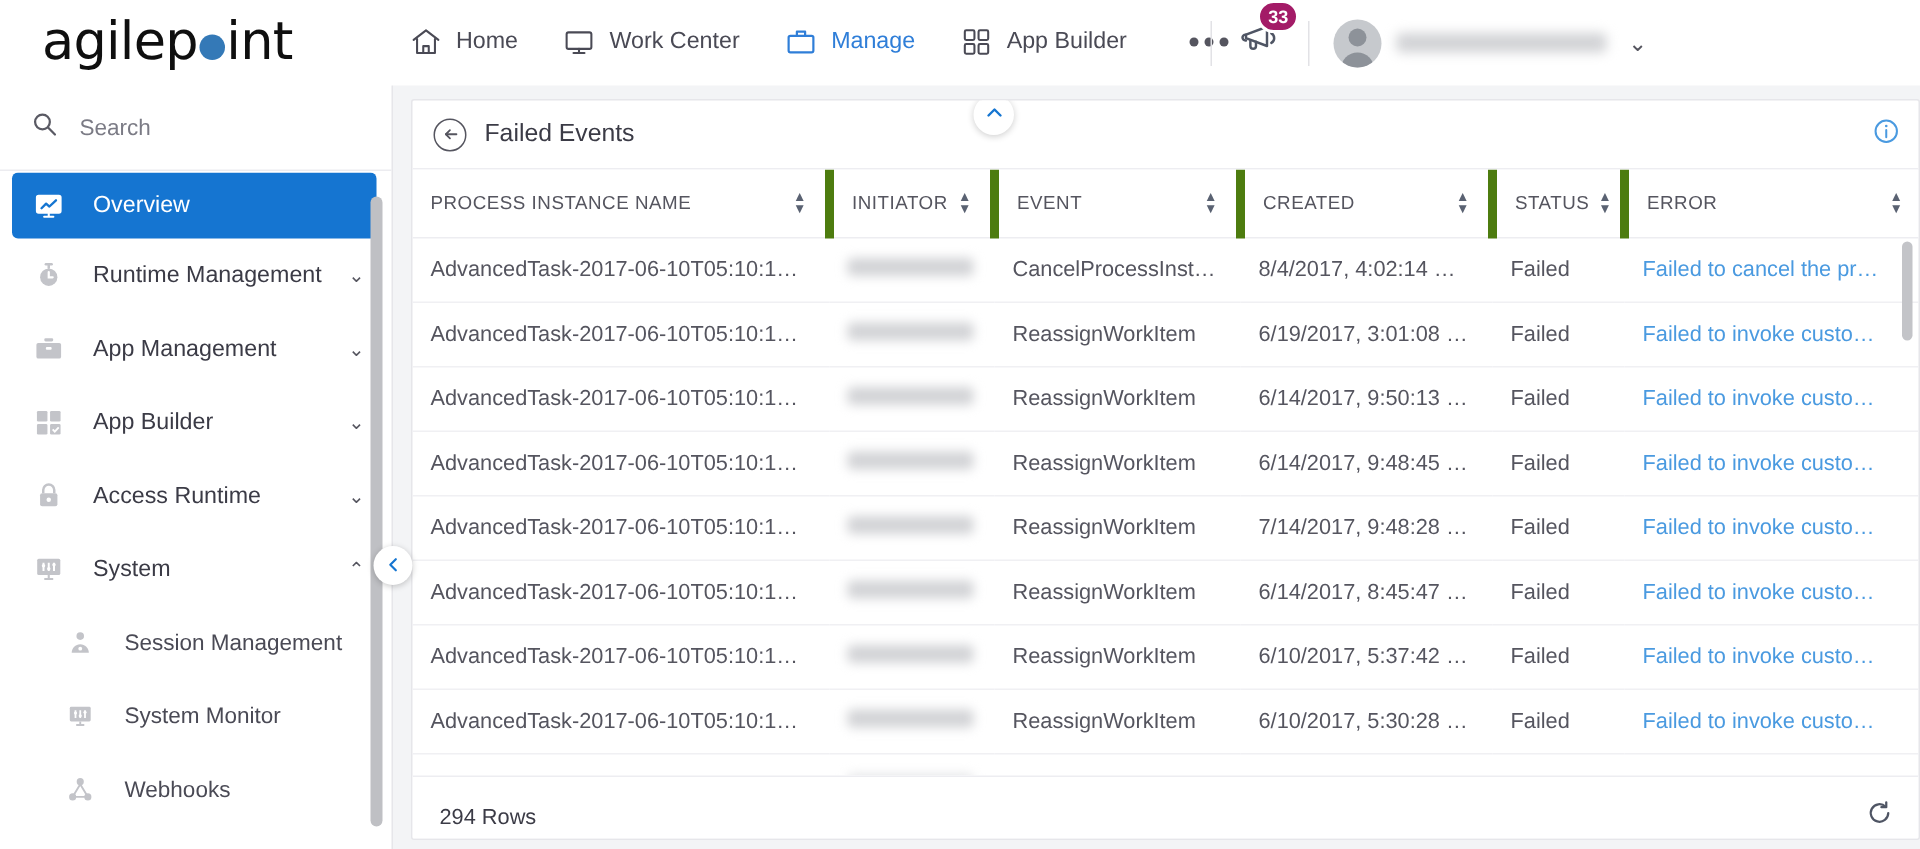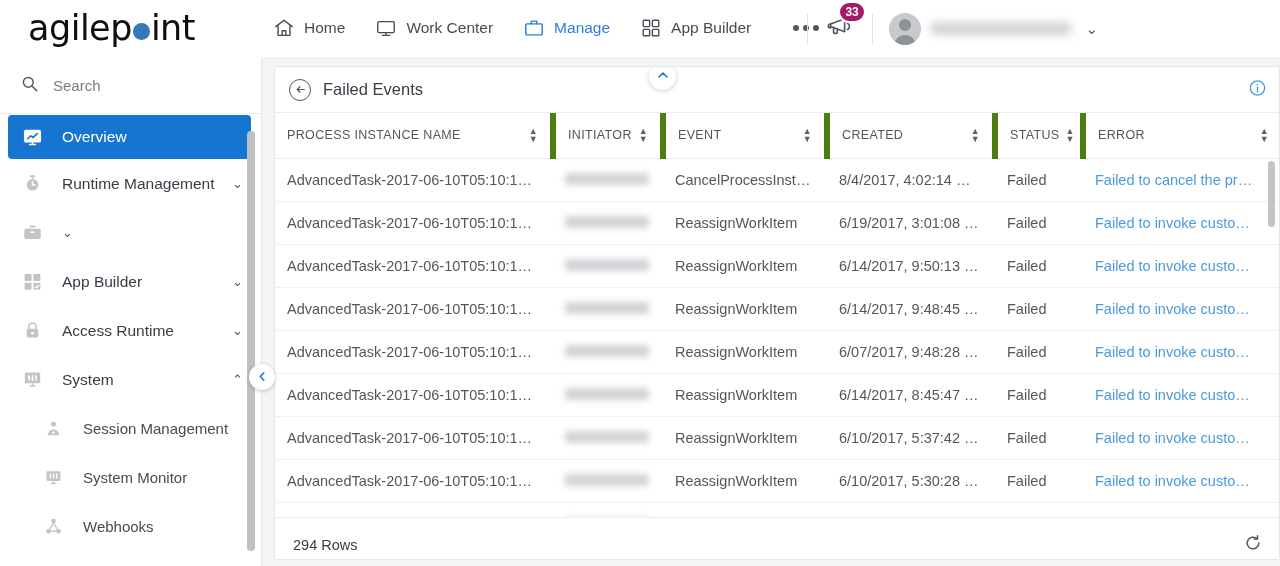--- a/index.html
+++ b/index.html
@@ -404,20 +404,21 @@
     </div>
 
     <div class="menu-item">
       <span class="mi-icon">
         <svg width="21" height="21" viewBox="0 0 24 24" fill="#c3c4c9">
           <rect x="2.6" y="7.6" width="18.8" height="11.8" rx="1.4"></rect>
           <rect x="8.6" y="4" width="6.8" height="2.4" rx="1"></rect>
           <rect x="9.8" y="10.6" width="4.4" height="2.2" rx="0.8" fill="#ffffff"></rect>
         </svg>
       </span>
+      <span class="mi-label">App Management</span>
       <span class="mi-chev">⌄</span>
     </div>
 
     <div class="menu-item">
       <span class="mi-icon">
         <svg width="21" height="21" viewBox="0 0 24 24" fill="#c3c4c9">
           <rect x="3" y="3.4" width="8" height="8" rx="1"></rect>
             <rect x="13" y="3.4" width="8" height="8" rx="1"></rect>
           <rect x="3" y="13.4" width="8" height="8" rx="1"></rect>
             <rect x="13" y="13.4" width="8" height="8" rx="1"></rect>
@@ -629,21 +630,21 @@
             <td><span class="blurcell"></span></td>
             <td>ReassignWorkItem</td>
             <td>6/14/2017, 9:48:45 …</td>
             <td>Failed</td>
             <td class="err"><a>Failed to invoke custo…</a></td>
           </tr>
           <tr>
             <td>AdvancedTask-2017-06-10T05:10:1…</td>
             <td><span class="blurcell"></span></td>
             <td>ReassignWorkItem</td>
-            <td>6/07/2017, 9:48:28 …</td>
+            <td>7/14/2017, 9:48:28 …</td>
             <td>Failed</td>
             <td class="err"><a>Failed to invoke custo…</a></td>
           </tr>
           <tr>
             <td>AdvancedTask-2017-06-10T05:10:1…</td>
             <td><span class="blurcell"></span></td>
             <td>ReassignWorkItem</td>
             <td>6/14/2017, 8:45:47 …</td>
             <td>Failed</td>
             <td class="err"><a>Failed to invoke custo…</a></td>

